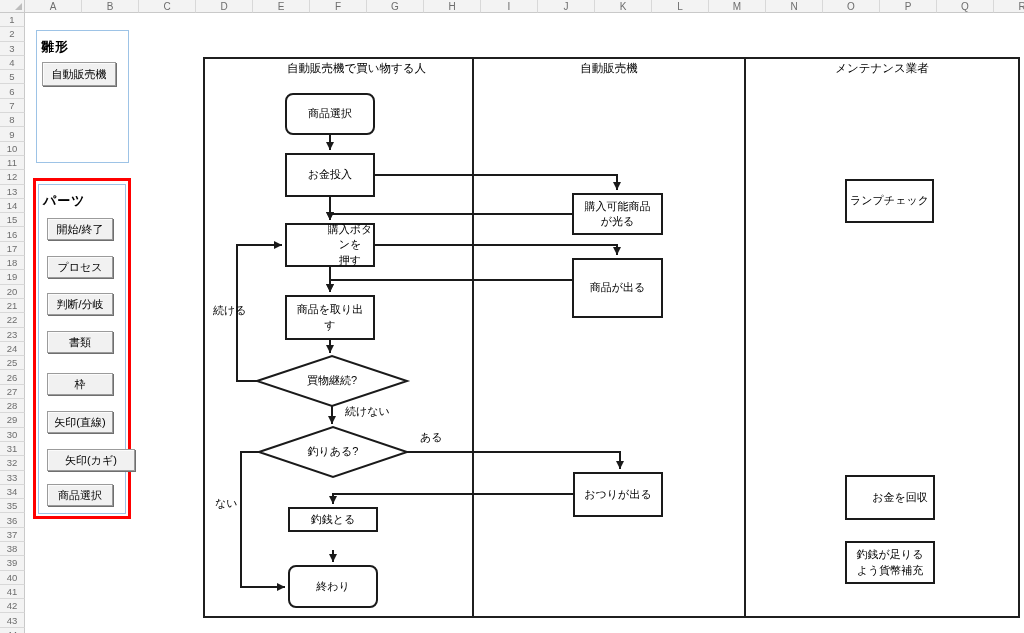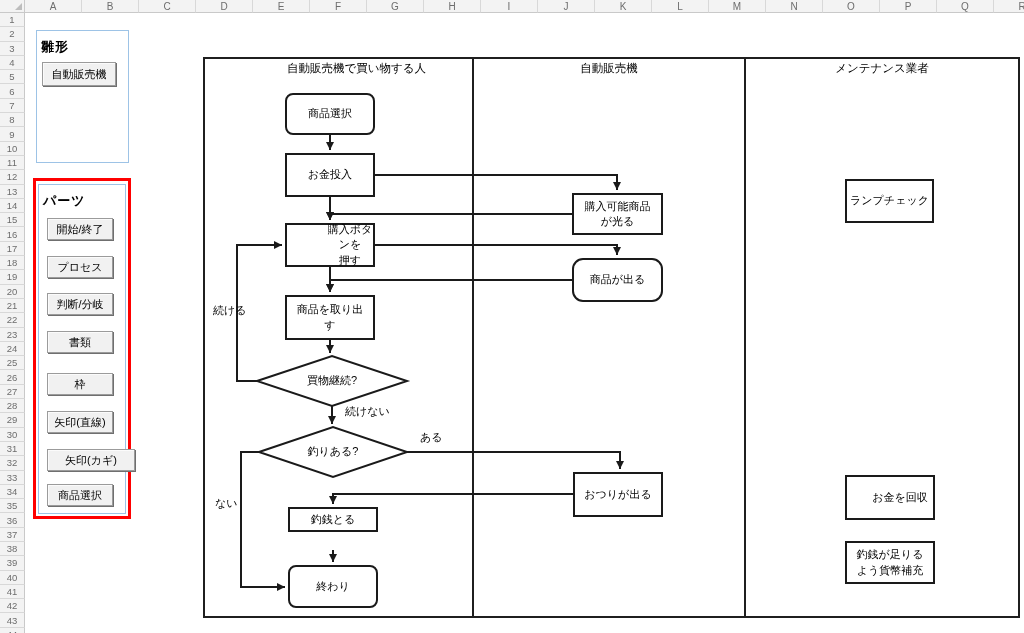--- a/index.html
+++ b/index.html
@@ -178,21 +178,21 @@
       <div class="node rect" style="left: 285px; top: 223px; width: 90px; height: 44px; padding-left: 40px;">購入ボタンを
 押す</div>
       <div class="node rect" style="left: 285px; top: 295px; width: 90px; height: 45px;">商品を取り出
 す</div>
       <div class="node diamond" style="left: 257px; top: 356px; width: 150px; height: 50px;">買物継続?</div>
       <div class="node diamond" style="left: 259px; top: 427px; width: 148px; height: 50px;">釣りある?</div>
       <div class="node rect" style="left: 288px; top: 507px; width: 90px; height: 25px;">釣銭とる</div>
       <div class="node rounded" style="left: 288px; top: 565px; width: 90px; height: 43px;">終わり</div>
       <div class="node rect" style="left: 572px; top: 193px; width: 91px; height: 42px;">購入可能商品
 が光る</div>
-      <div class="node rect" style="left: 572px; top: 258px; width: 91px; height: 44px; border-radius: 11px;">商品が出る</div>
+      <div class="node rect" style="left: 572px; top: 258px; width: 91px; height: 60px;">商品が出る</div>
       <div class="node rect" style="left: 573px; top: 472px; width: 90px; height: 45px;">おつりが出る</div>
       <div class="node rect" style="left: 845px; top: 179px; width: 89px; height: 44px;">ランプチェック</div>
       <div class="node rect" style="left: 845px; top: 475px; width: 90px; height: 45px; padding-left: 20px;">お金を回収</div>
       <div class="node rect" style="left: 845px; top: 541px; width: 90px; height: 43px;">釣銭が足りる
 よう貨幣補充</div>
     </div>
   <div>
       <div class="edge-label" style="left: 213px; top: 303px;">続ける</div>
       <div class="edge-label" style="left: 345px; top: 404px;">続けない</div>
       <div class="edge-label" style="left: 420px; top: 430px;">ある</div>

